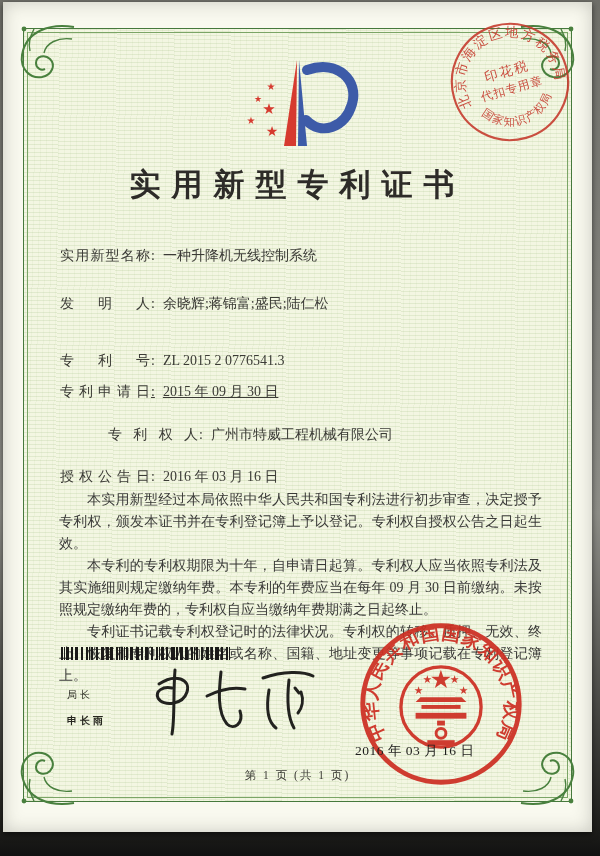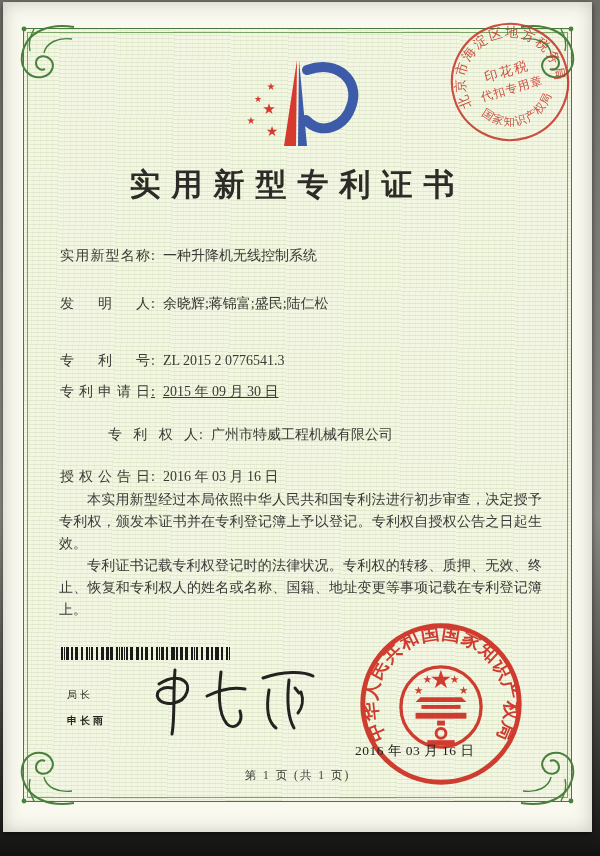--- a/index.html
+++ b/index.html
@@ -158,20 +158,21 @@
       <div class="f-row r4">
         <span class="f-label">专利权人</span><span class="f-colon">:</span><span>广州市特威工程机械有限公司</span>
       </div>
       <div class="f-row r5">
         <span class="f-label">授权公告日</span><span class="f-colon">:</span><span>2016 年 03 月 16 日</span>
       </div>
     </div>
 
     <div class="paras">
       <p>本实用新型经过本局依照中华人民共和国专利法进行初步审查，决定授予专利权，颁发本证书并在专利登记簿上予以登记。专利权自授权公告之日起生效。</p>
+      <p>本专利的专利权期限为十年，自申请日起算。专利权人应当依照专利法及其实施细则规定缴纳年费。本专利的年费应当在每年 09 月 30 日前缴纳。未按照规定缴纳年费的，专利权自应当缴纳年费期满之日起终止。</p>
       <p>专利证书记载专利权登记时的法律状况。专利权的转移、质押、无效、终止、恢复和专利权人的姓名或名称、国籍、地址变更等事项记载在专利登记簿上。</p>
     </div>
 
     <div class="barcode"></div>
 
     <div class="off-label off-title">局长</div>
     <div class="off-label off-name">申长雨</div>
 
     <div class="signature">
       <svg viewBox="0 0 195 82" fill="none" stroke="#22221f" stroke-width="3" stroke-linecap="round">

